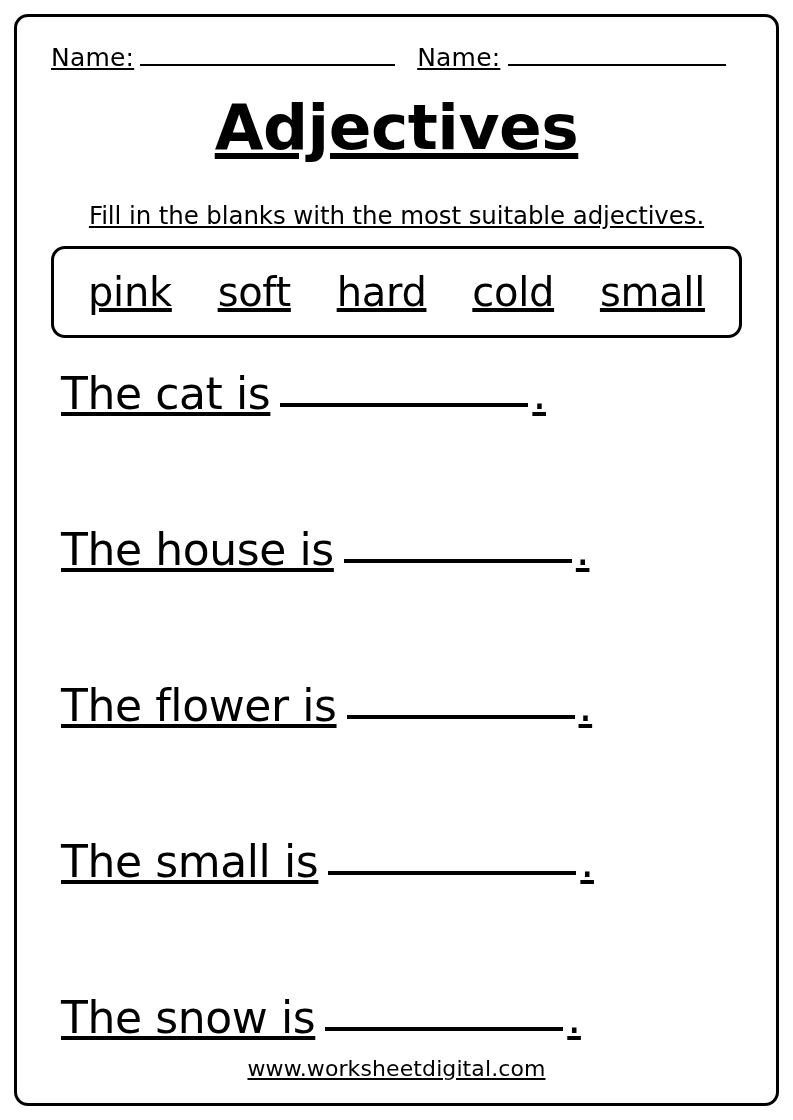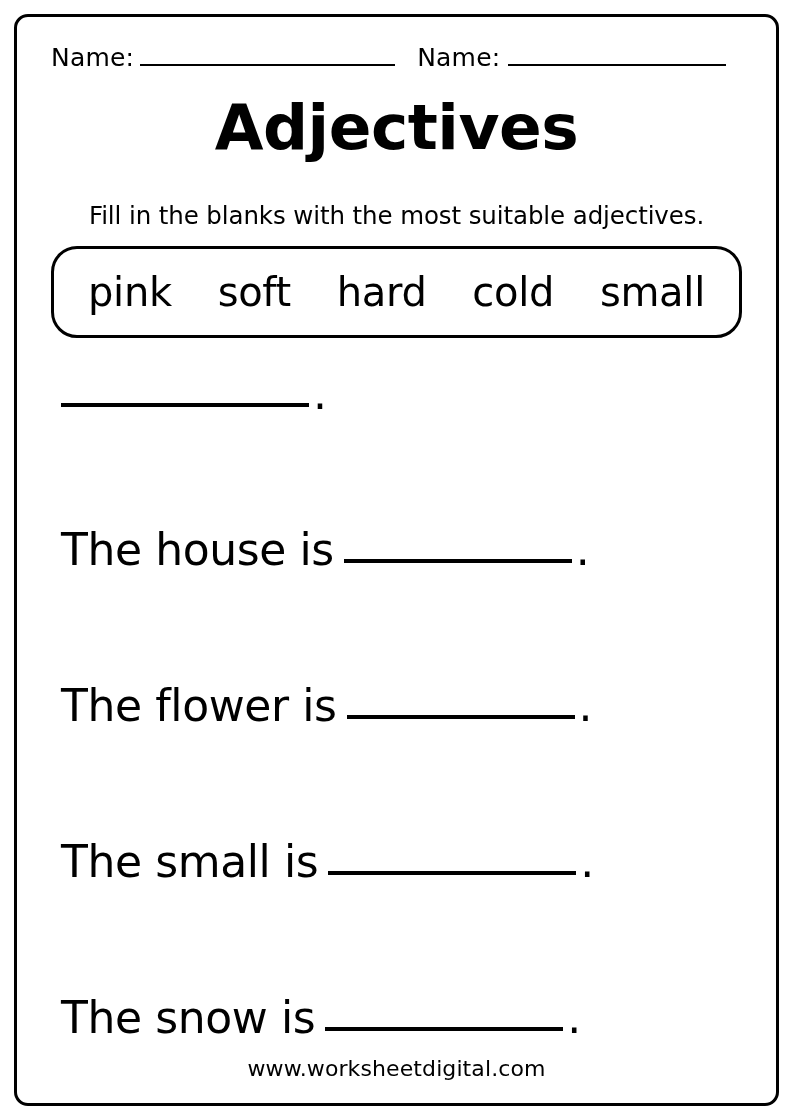--- a/index.html
+++ b/index.html
@@ -15,20 +15,21 @@
     overflow: hidden;
   }
 
   .page {
     position: relative;
     width: 793px;
     height: 1120px;
     box-sizing: border-box;
     padding: 14px;
     background: #ffffff;
+    text-decoration: underline;
   }
 
   .sheet {
     position: relative;
     width: 100%;
     height: 100%;
     box-sizing: border-box;
     border: 3px solid #000000;
     border-radius: 14px;
     padding: 22px 34px 10px 34px;
@@ -73,21 +74,21 @@
     font-size: 24.5px;
     margin-top: 34px;
     margin-bottom: 0;
     letter-spacing: -0.1px;
   }
 
   
   .word-bank {
     margin-top: 16px;
     border: 3px solid #000000;
-    border-radius: 26px;
+    border-radius: 14px;
     height: 92px;
     display: flex;
     align-items: center;
     justify-content: space-between;
     padding: 0 34px;
     box-sizing: border-box;
     gap: 39px;
   }
   .word {
     font-size: 40px;
@@ -164,20 +165,21 @@
       <span class="word">pink</span>
       <span class="word">soft</span>
       <span class="word">hard</span>
       <span class="word">cold</span>
       <span class="word">small</span>
     </div>
 
     <div class="sentences">
 
       <div class="sentence">
+        <span class="sentence-text">The cat is</span>
         <span class="blank blank-1"></span>
         <span class="period">.</span>
       </div>
 
       <div class="sentence">
         <span class="sentence-text">The house is</span>
         <span class="blank blank-2"></span>
         <span class="period">.</span>
       </div>
 

